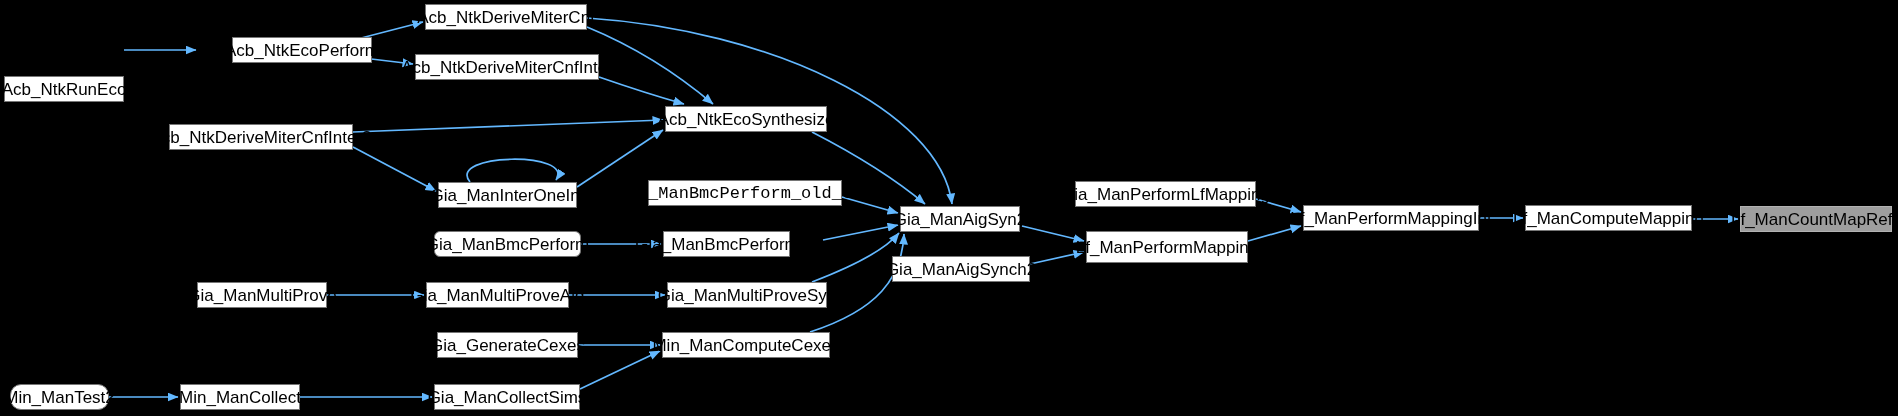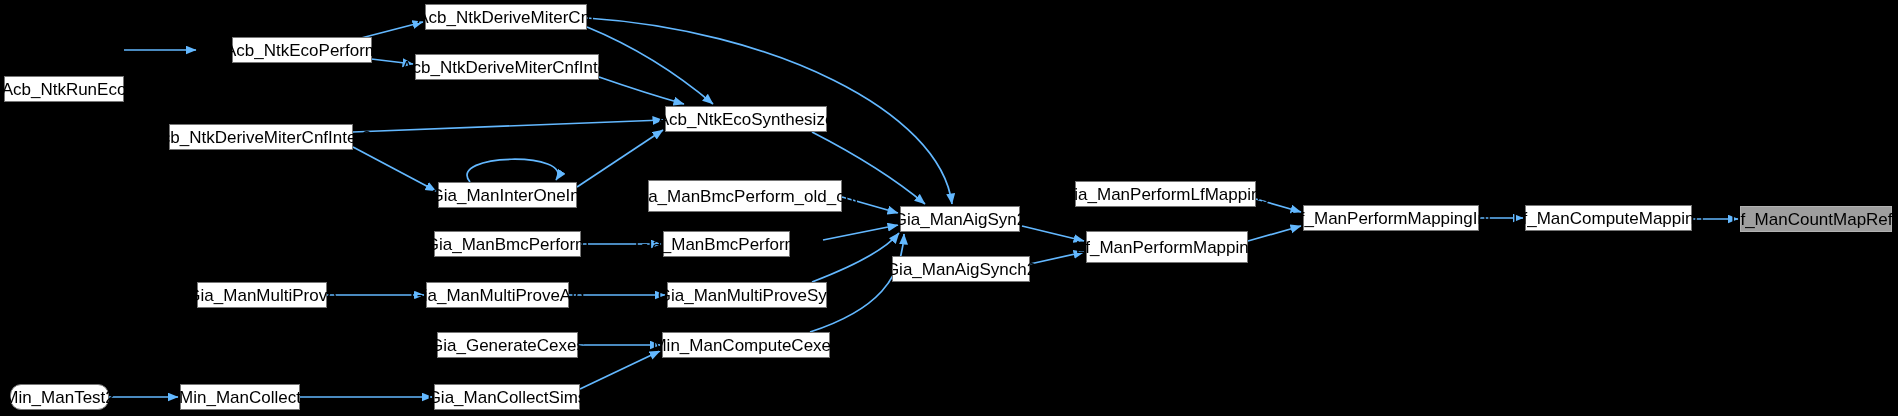--- a/index.html
+++ b/index.html
@@ -78,22 +78,22 @@
       <path d="M1479,218 L1523,218" fill="none" stroke="#63b8ff" stroke-width="1.7" marker-end="url(#arrowhead)"></path>
       <path d="M1692,219 L1738,219" fill="none" stroke="#63b8ff" stroke-width="1.7" marker-end="url(#arrowhead)"></path>
     </svg>
 <div class="node" style="left: 4px; top: 37px; width: 120px; height: 26px; margin-top: 39px;">Acb_NtkRunEco</div>
     <div class="node" style="left: 198px; top: 37px; width: 140px; height: 26px; margin-left: 34px;">Acb_NtkEcoPerform</div>
     <div class="node" style="left: 425px; top: 4px; width: 162px; height: 26px;">Acb_NtkDeriveMiterCnf</div>
     <div class="node" style="left: 415px; top: 54px; width: 184px; height: 26px;">Acb_NtkDeriveMiterCnfInter</div>
     <div class="node" style="left: 169px; top: 124px; width: 184px; height: 26px;">Acb_NtkDeriveMiterCnfInter2</div>
     <div class="node" style="left: 665px; top: 106px; width: 162px; height: 26px;">Acb_NtkEcoSynthesize</div>
     <div class="node" style="left: 438px; top: 182px; width: 139px; height: 26px;">Gia_ManInterOneInt</div>
-    <div class="node" style="left: 648px; top: 180px; width: 194px; height: 32px;">Gia_ManBmcPerform_old_cnf</div>
-    <div class="node" style="left: 434px; top: 231px; width: 147px; height: 26px;">Gia_ManBmcPerform</div>
+    <div class="node" style="left: 648px; top: 180px; width: 194px; height: 26px; font-family: Liberation Mono, monospace;">Gia_ManBmcPerform_old_cnf</div>
+    <div class="node" style="left: 434px; top: 231px; width: 147px; height: 26px; border-radius: 6px;">Gia_ManBmcPerform</div>
     <div class="node" style="left: 663px; top: 231px; width: 127px; height: 26px;">Gia_ManBmcPerformInt</div>
     <div class="node" style="left: 197px; top: 282px; width: 130px; height: 26px;">Gia_ManMultiProve</div>
     <div class="node" style="left: 426px; top: 282px; width: 143px; height: 26px;">Gia_ManMultiProveAig</div>
     <div class="node" style="left: 437px; top: 332px; width: 141px; height: 26px;">Gia_GenerateCexes</div>
     <div class="node" style="left: 667px; top: 282px; width: 160px; height: 26px;">Gia_ManMultiProveSyn</div>
     <div class="node" style="left: 662px; top: 332px; width: 168px; height: 26px;">Min_ManComputeCexes</div>
     <div class="node" style="left: 10px; top: 384px; width: 99px; height: 26px; border-radius: 11px;">Min_ManTest2</div>
     <div class="node" style="left: 180px; top: 384px; width: 120px; height: 26px;">Min_ManCollect</div>
     <div class="node" style="left: 434px; top: 384px; width: 146px; height: 26px;">Gia_ManCollectSims</div>
     <div class="node" style="left: 900px; top: 206px; width: 120px; height: 26px; text-align: center;">Gia_ManAigSyn2</div>

